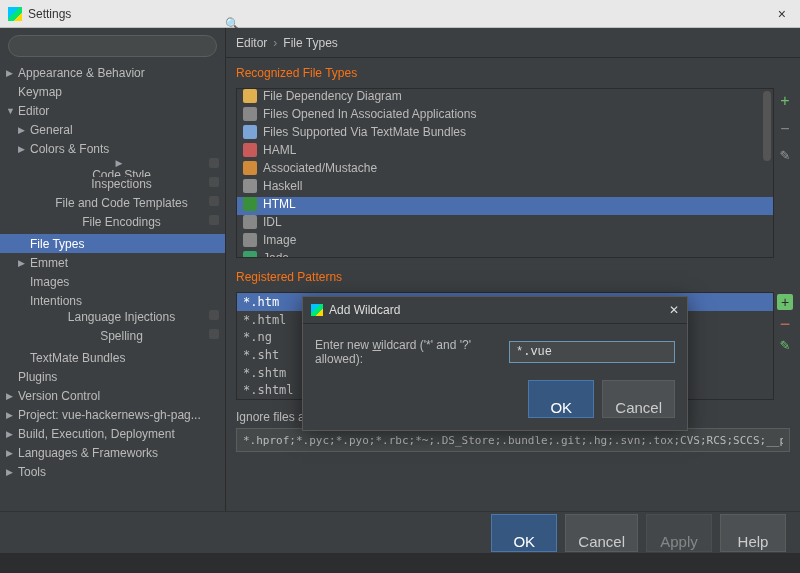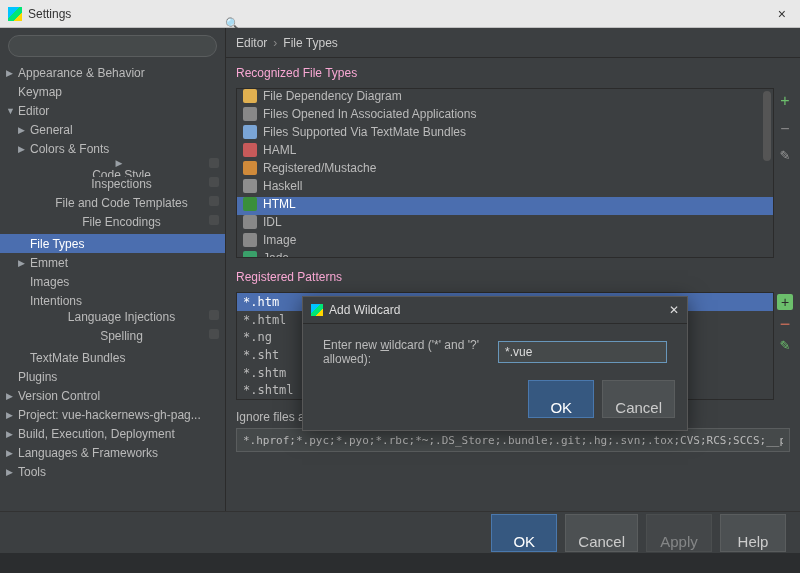--- a/index.html
+++ b/index.html
@@ -42,21 +42,21 @@
     display:flex; align-items:center; height:19px; padding-left:6px; white-space:nowrap;
     color:#bbbbbb; position:relative;
   }
   .tree-row.selected { background:#4b6eaf; color:#fff; }
   .tree-row .arrow { width:12px; display:inline-block; color:#9aa0a6; font-size:9px;}
   .tree-row.right::after { content:""; width:10px; height:10px; background:#5a5d5e; border-radius:2px; position:absolute; right:6px; opacity:.45;}
   .depth1 { padding-left:18px;}
   .breadcrumb { display:flex; align-items:center; gap:6px; height:30px; padding:0 10px; color:#ccc; border-bottom:1px solid #2b2b2b;}
   .breadcrumb .sep { color:#888;}
   .right { flex:1; display:flex; flex-direction:column; background:#3c3f41; }
-  .section-title { color:#f9a8d4; padding:8px 10px 6px; }
+  .section-title { color:#f97316; padding:8px 10px 6px; }
   .file-types {
     margin:2px 26px 4px 10px; background:#3c3f41; border:1px solid #2b2b2b;
     height:170px; overflow:hidden; position:relative;
   }
   .file-row { display:flex; align-items:flex-start; gap:6px; height:18px; padding:0 6px; color:#bbb;}
   .file-row.sel { background:#4b6eaf; color:#fff;}
   .ficon { width:14px; height:14px; display:inline-block; border-radius:2px;}
   .tools-right {
     position:absolute; right:6px; top:74px; width:18px; display:flex; flex-direction:column; gap:10px; align-items:center;
   }
@@ -94,26 +94,26 @@
   
   .modal {
     position:absolute; left:302px; top:296px; width:386px; background:#3c3f41;
     border:1px solid #575757; box-shadow:0 4px 20px rgba(0,0,0,.5);
   }
   .modal-title {
     display:flex; align-items:flex-start; justify-content:space-between;
     padding:6px 8px; color:#ddd; border-bottom:1px solid #2b2b2b;
   }
   .modal-title .left-t { display:flex; align-items:center; gap:6px;}
-  .modal-body { padding:14px 20px 8px; display:flex; align-items:center; gap:0;}
+  .modal-body { padding:14px 12px 8px; display:flex; align-items:center; gap:0;}
   .modal-body label { color:#bbb; font-size:12px;}
   .modal-body .underline { text-decoration: underline;}
   .modal-input {
     flex:0 0 112px; height:22px; background:#45494a; border:1px solid #6897bb;
-    color:#ddd; padding:0 6px; font-family:Liberation Sans, sans-serif; font-size:12px;
+    color:#ddd; padding:0 6px; font-family:Liberation Mono, monospace; font-size:12px;
   }
   .modal-buttons { display:flex; justify-content:flex-end; gap:8px; padding:6px 12px 12px;}
   .scrollbar-stub{ position:absolute; right:2px; top:2px; width:8px; height:70px; background:#555; border-radius:4px;}
 </style>
 </head>
 <body>
 
 <div class="titlebar">
   <div class="title">
     <span class="logo"></span>
@@ -243,21 +243,21 @@
           <div class="file-row">
             <span class="ficon" style="background: rgb(122, 165, 214);"></span>
             <span>Files Supported Via TextMate Bundles</span>
           </div>
           <div class="file-row">
             <span class="ficon" style="background: rgb(200, 90, 90);"></span>
             <span>HAML</span>
           </div>
           <div class="file-row">
             <span class="ficon" style="background: rgb(208, 138, 58);"></span>
-            <span>Registered/Mustache</span>
+            <span>Associated/Mustache</span>
           </div>
           <div class="file-row">
             <span class="ficon" style="background: rgb(142, 142, 142);"></span>
             <span>Haskell</span>
           </div>
           <div class="file-row sel">
             <span class="ficon" style="background: rgb(58, 143, 58);"></span>
             <span>HTML</span>
           </div>
           <div class="file-row">

